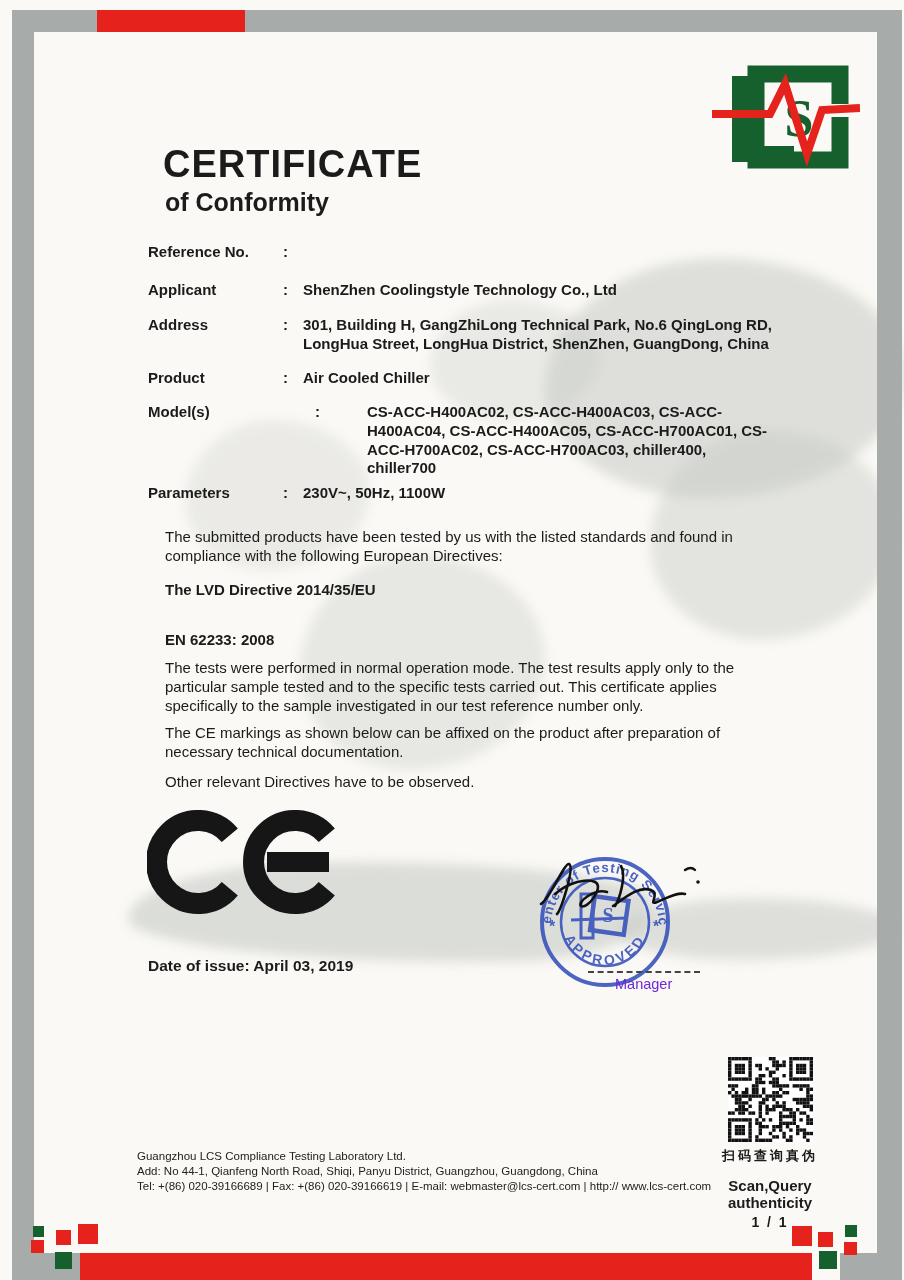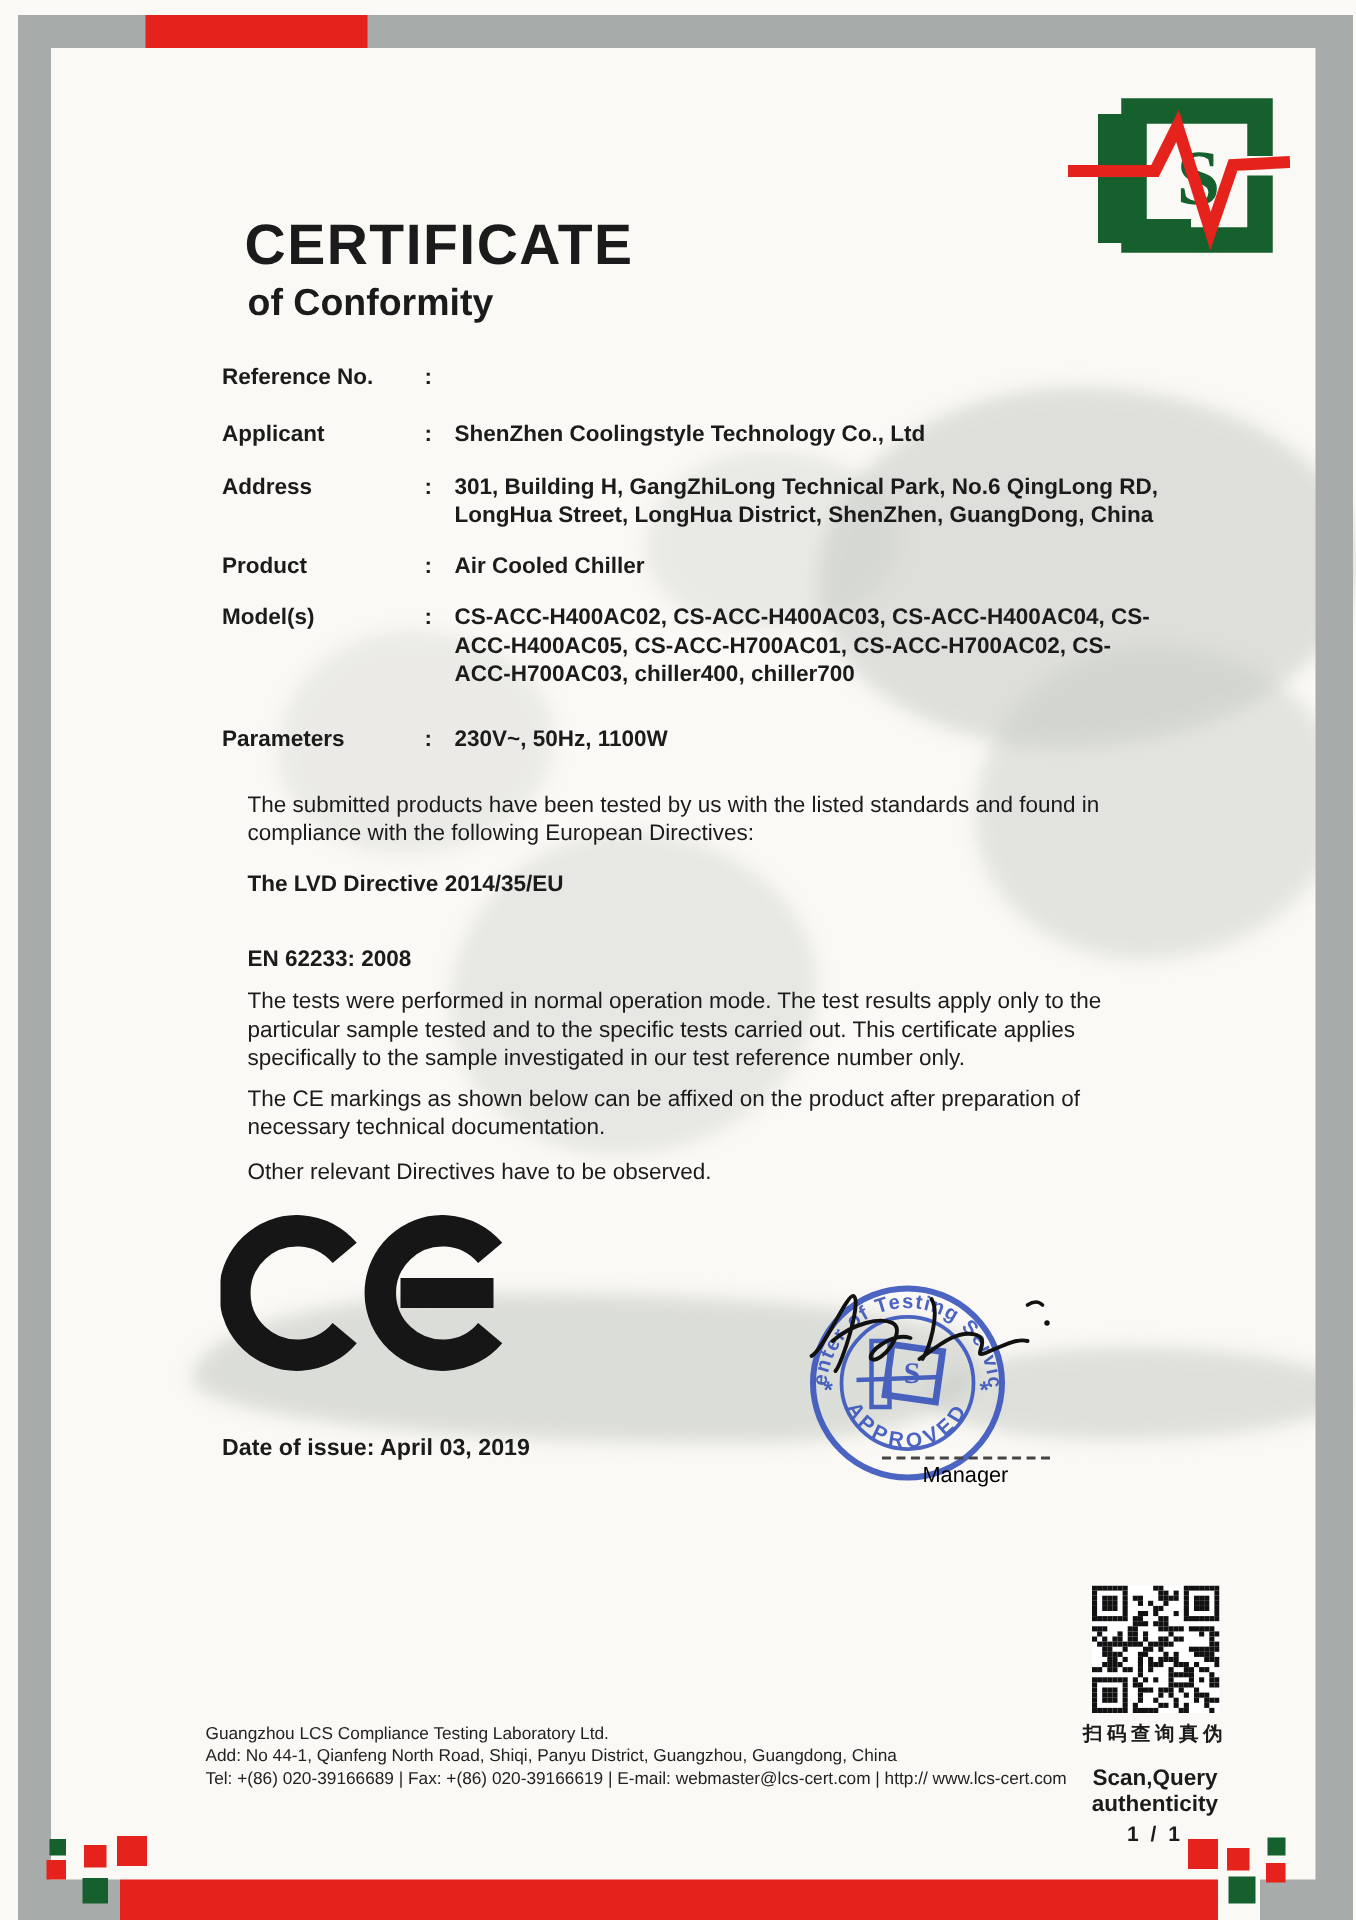--- a/index.html
+++ b/index.html
@@ -25,21 +25,21 @@
   .frow .val{flex:1;}
   .para{position:absolute;left:148px;width:592px;font-size:15px;line-height:1.28;margin:17px;}
   .bold{font-weight:bold;}
   .std{line-height:1.18;}
   .date-line{position:absolute;left:148px;top:957px;font-size:15.5px;font-weight:bold;}
   
   .stamp-wrap{position:absolute;left:535px;top:852px;width:200px;height:150px;}
   .stamp-wrap svg{position:absolute;left:0;top:0;}
   .sig{position:absolute;left:18px;top:48px;}
   .sig-line{position:absolute;left:53px;top:119px;width:112px;border-top:2px dashed #444;}
-  .manager{position:absolute;left:80px;top:124px;font-size:14.5px;color:#000000;}
+  .manager{position:absolute;left:80px;top:124px;font-size:14.5px;color:#6d28d9;}
   
   .qr-block{position:absolute;left:685px;top:1057px;width:170px;text-align:center;}
   .qr-block svg{display:block;margin:0 auto;background:#fff;}
   .qr-zh{font-size:13px;font-weight:bold;letter-spacing:3px;margin-top:5px;}
   .qr-en{font-size:15px;font-weight:bold;margin-top:12px;}
   .page-num{font-size:14px;font-weight:bold;margin-top:3px;letter-spacing:2px;}
   
   .footer{position:absolute;left:137px;top:1149px;font-size:11.5px;line-height:1.3;color:#222;}
   .ce-svg{position:absolute;left:147px;top:810px;}
   .logo-svg{position:absolute;left:712px;top:62px;}
@@ -105,21 +105,21 @@
     <div class="frow" style="top:316px;">
       <span class="lab">Address</span>
       <span class="col">:</span>
       <span class="val">301, Building H, GangZhiLong Technical Park, No.6 QingLong RD, LongHua Street, LongHua District, ShenZhen, GuangDong, China</span>
     </div>
     <div class="frow" style="top:369px;">
       <span class="lab">Product</span>
       <span class="col">:</span>
       <span class="val">Air Cooled Chiller</span>
     </div>
-    <div class="frow" style="top:403px;">
+    <div class="frow" style="top:403px;gap:32px;">
       <span class="lab">Model(s)</span>
       <span class="col">:</span>
       <span class="val">CS-ACC-H400AC02, CS-ACC-H400AC03, CS-ACC-H400AC04, CS-ACC-H400AC05, CS-ACC-H700AC01, CS-ACC-H700AC02, CS-ACC-H700AC03, chiller400, chiller700</span>
     </div>
     <div class="frow" style="top:484px;">
       <span class="lab">Parameters</span>
       <span class="col">:</span>
       <span class="val">230V~, 50Hz, 1100W</span>
     </div>
 

